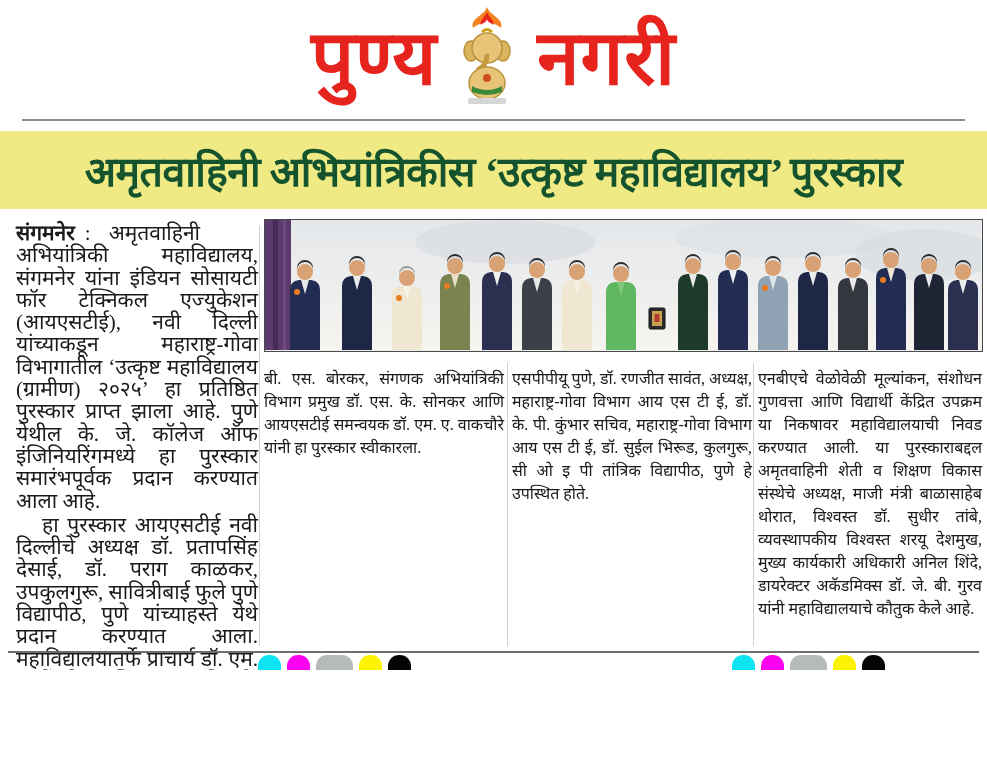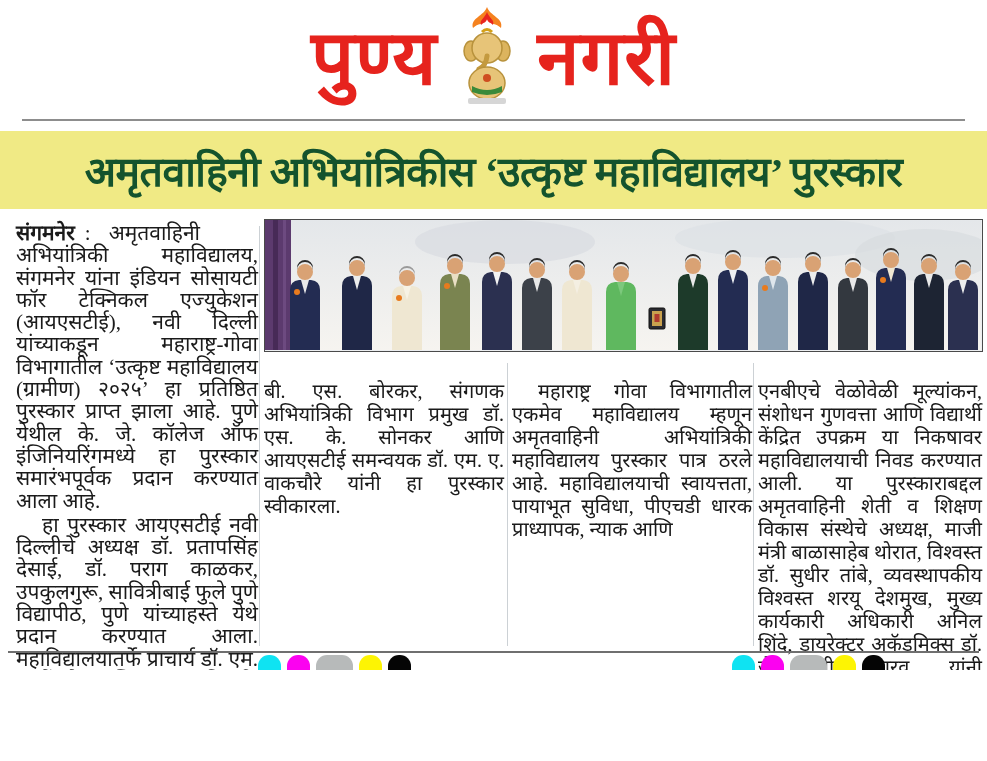--- a/index.html
+++ b/index.html
@@ -19,21 +19,21 @@
   .headline-band{position:absolute;top:131px;left:0;width:987px;height:78px;
                  background:#f0ea85;display:flex;align-items:center;justify-content:center;overflow:hidden;}
   .headline{margin:0;font-size:41px;font-weight:700;color:#14532d;white-space:nowrap;
             letter-spacing:-0.5px;}
 
   
   .col{position:absolute;text-align:justify;color:#1a1a1a;}
   .col p{margin:0 0 2px 0;}
   .col .indent{text-indent:26px;}
   .col1{left:16px;top:222px;width:242px;font-size:21px;line-height:22.3px;}
-  .colb{top:380px;width:240px;font-size:20px;line-height:23px;}
+  .colb{top:367px;width:240px;font-size:16px;line-height:23px;}
   .col2{left:264px;}
   .col3{left:512px;}
   .col4{left:758px;width:224px;}
   .dateline{font-weight:700;}
   .dsep{padding:0 18px 0 10px;}
 
   .vsep{position:absolute;width:1px;background:#ccd1d5;}
   .vsep1{left:259px;top:226px;height:420px;}
   .vsep2{left:507px;top:363px;height:283px;}
   .vsep3{left:753px;top:363px;height:283px;}
@@ -213,21 +213,21 @@
         <rect x="387" y="91" width="10" height="15" fill="#c9a14e"></rect>
         <rect x="389.5" y="94" width="5" height="8" fill="#b03a2e"></rect>
       </g>
     </svg>
   </figure>
 
   <div class="col colb col2">
     <p class="para">बी. एस. बोरकर, संगणक अभियांत्रिकी विभाग प्रमुख डॉ. एस. के. सोनकर आणि आयएसटीई समन्वयक डॉ. एम. ए. वाकचौरे यांनी हा पुरस्कार स्वीकारला.</p>
   </div>
   <div class="col colb col3">
-    <p class="para indent">महाराष्ट्र गोवा विभागातील एकमेव महाविद्यालय म्हणून अमृतवाहिनी अभियांत्रिकी महाविद्यालय पुरस्कार पात्र ठरले आहे. महाविद्यालयाची स्वायत्तता, पायाभूत सुविधा, पीएचडी धारक प्राध्यापक, न्याक आणि</p>
+    <p class="para">एसपीपीयू पुणे, डॉ. रणजीत सावंत, अध्यक्ष, महाराष्ट्र-गोवा विभाग आय एस टी ई, डॉ. के. पी. कुंभार सचिव, महाराष्ट्र-गोवा विभाग आय एस टी ई, डॉ. सुईल भिरूड, कुलगुरू, सी ओ इ पी तांत्रिक विद्यापीठ, पुणे हे उपस्थित होते.</p>
   </div>
   <div class="col colb col4">
     <p class="para">एनबीएचे वेळोवेळी मूल्यांकन, संशोधन गुणवत्ता आणि विद्यार्थी केंद्रित उपक्रम या निकषावर महाविद्यालयाची निवड करण्यात आली. या पुरस्काराबद्दल अमृतवाहिनी शेती व शिक्षण विकास संस्थेचे अध्यक्ष, माजी मंत्री बाळासाहेब थोरात, विश्वस्त डॉ. सुधीर तांबे, व्यवस्थापकीय विश्वस्त शरयू देशमुख, मुख्य कार्यकारी अधिकारी अनिल शिंदे, डायरेक्टर अकॅडमिक्स डॉ. जे. बी. गुरव यांनी महाविद्यालयाचे कौतुक केले आहे.</p>
   </div>
 
   <div class="vsep vsep1"></div>
   <div class="vsep vsep2"></div>
   <div class="vsep vsep3"></div>
 
   <div class="bottom-rule"></div>

